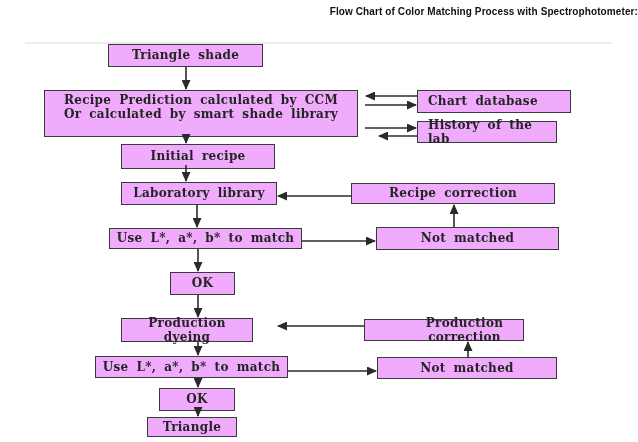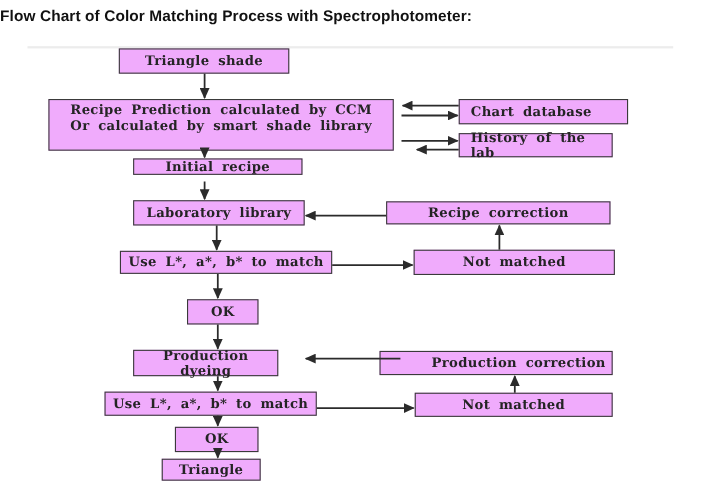--- a/index.html
+++ b/index.html
@@ -1,23 +1,23 @@
 <!DOCTYPE html>
 <html style="--bg: #ffffff; --title: #111111; --border: #3a3a3a; --text: #242424; --divider: #ececec;"><head>
 <meta charset="utf-8">
 <style>
   html,body{margin:0;padding:0;background:#fff;}
   #stage{
     position:relative;width:638px;height:442px;background:var(--bg,#fff);
     overflow:hidden;font-family:"DejaVu Serif","Liberation Serif",serif;
   }
   #title{
-    position:absolute;top:6px;left:0;width:100%;text-align:left;
+    position:absolute;top:6px;left:0;width:100%;text-align:right;
     font-family:"Liberation Sans","DejaVu Sans",sans-serif;
-    font-weight:700;font-size:14px;color:var(--title,#111);letter-spacing:0.1px;
+    font-weight:700;font-size:10px;color:var(--title,#111);letter-spacing:0.1px;
   }
   #divider{
     position:absolute;top:42px;left:25px;width:587px;height:1.5px;
     background:var(--divider,#ececec);
   }
   .node{
     position:absolute;box-sizing:border-box;background:#f0abfc;
     border:1.6px solid var(--border,#3a3a3a);
     display:flex;align-items:center;justify-content:center;
     font-size:12px;font-weight:700;color:var(--text,#242424);
@@ -42,42 +42,42 @@
       <div class="node valign-top" style="left: 44px; top: 90px; width: 314px; height: 47px;">
         <span class="node-label">Recipe Prediction calculated by CCM
 Or calculated by smart shade library</span>
       </div>
       <div class="node align-left" style="left: 417px; top: 90px; width: 154px; height: 23px;">
         <span class="node-label">Chart database</span>
       </div>
       <div class="node align-left" style="left: 417px; top: 121px; width: 140px; height: 22px;">
         <span class="node-label">History of the lab</span>
       </div>
-      <div class="node" style="left: 121px; top: 144px; width: 154px; height: 15px;">
+      <div class="node" style="left: 121px; top: 144px; width: 154px; height: 25px;">
         <span class="node-label">Initial recipe</span>
       </div>
       <div class="node" style="left: 121px; top: 182px; width: 156px; height: 23px;">
         <span class="node-label">Laboratory library</span>
       </div>
       <div class="node" style="left: 351px; top: 183px; width: 204px; height: 21px;">
         <span class="node-label">Recipe correction</span>
       </div>
       <div class="node" style="left: 109px; top: 228px; width: 193px; height: 21px;">
         <span class="node-label">Use L*, a*, b* to match</span>
       </div>
       <div class="node" style="left: 376px; top: 227px; width: 183px; height: 23px;">
         <span class="node-label">Not matched</span>
       </div>
       <div class="node" style="left: 170px; top: 272px; width: 65px; height: 23px;">
         <span class="node-label">OK</span>
       </div>
       <div class="node" style="left: 121px; top: 318px; width: 132px; height: 24px;">
         <span class="node-label">Production dyeing</span>
       </div>
-      <div class="node" style="left: 345px; top: 319px; width: 212px; height: 22px; padding-left: 41px;">
+      <div class="node" style="left: 364px; top: 319px; width: 160px; height: 22px; padding-left: 41px;">
         <span class="node-label">Production correction</span>
       </div>
       <div class="node" style="left: 95px; top: 356px; width: 193px; height: 22px;">
         <span class="node-label">Use L*, a*, b* to match</span>
       </div>
       <div class="node" style="left: 377px; top: 357px; width: 180px; height: 22px;">
         <span class="node-label">Not matched</span>
       </div>
       <div class="node" style="left: 159px; top: 388px; width: 76px; height: 23px;">
         <span class="node-label">OK</span>

